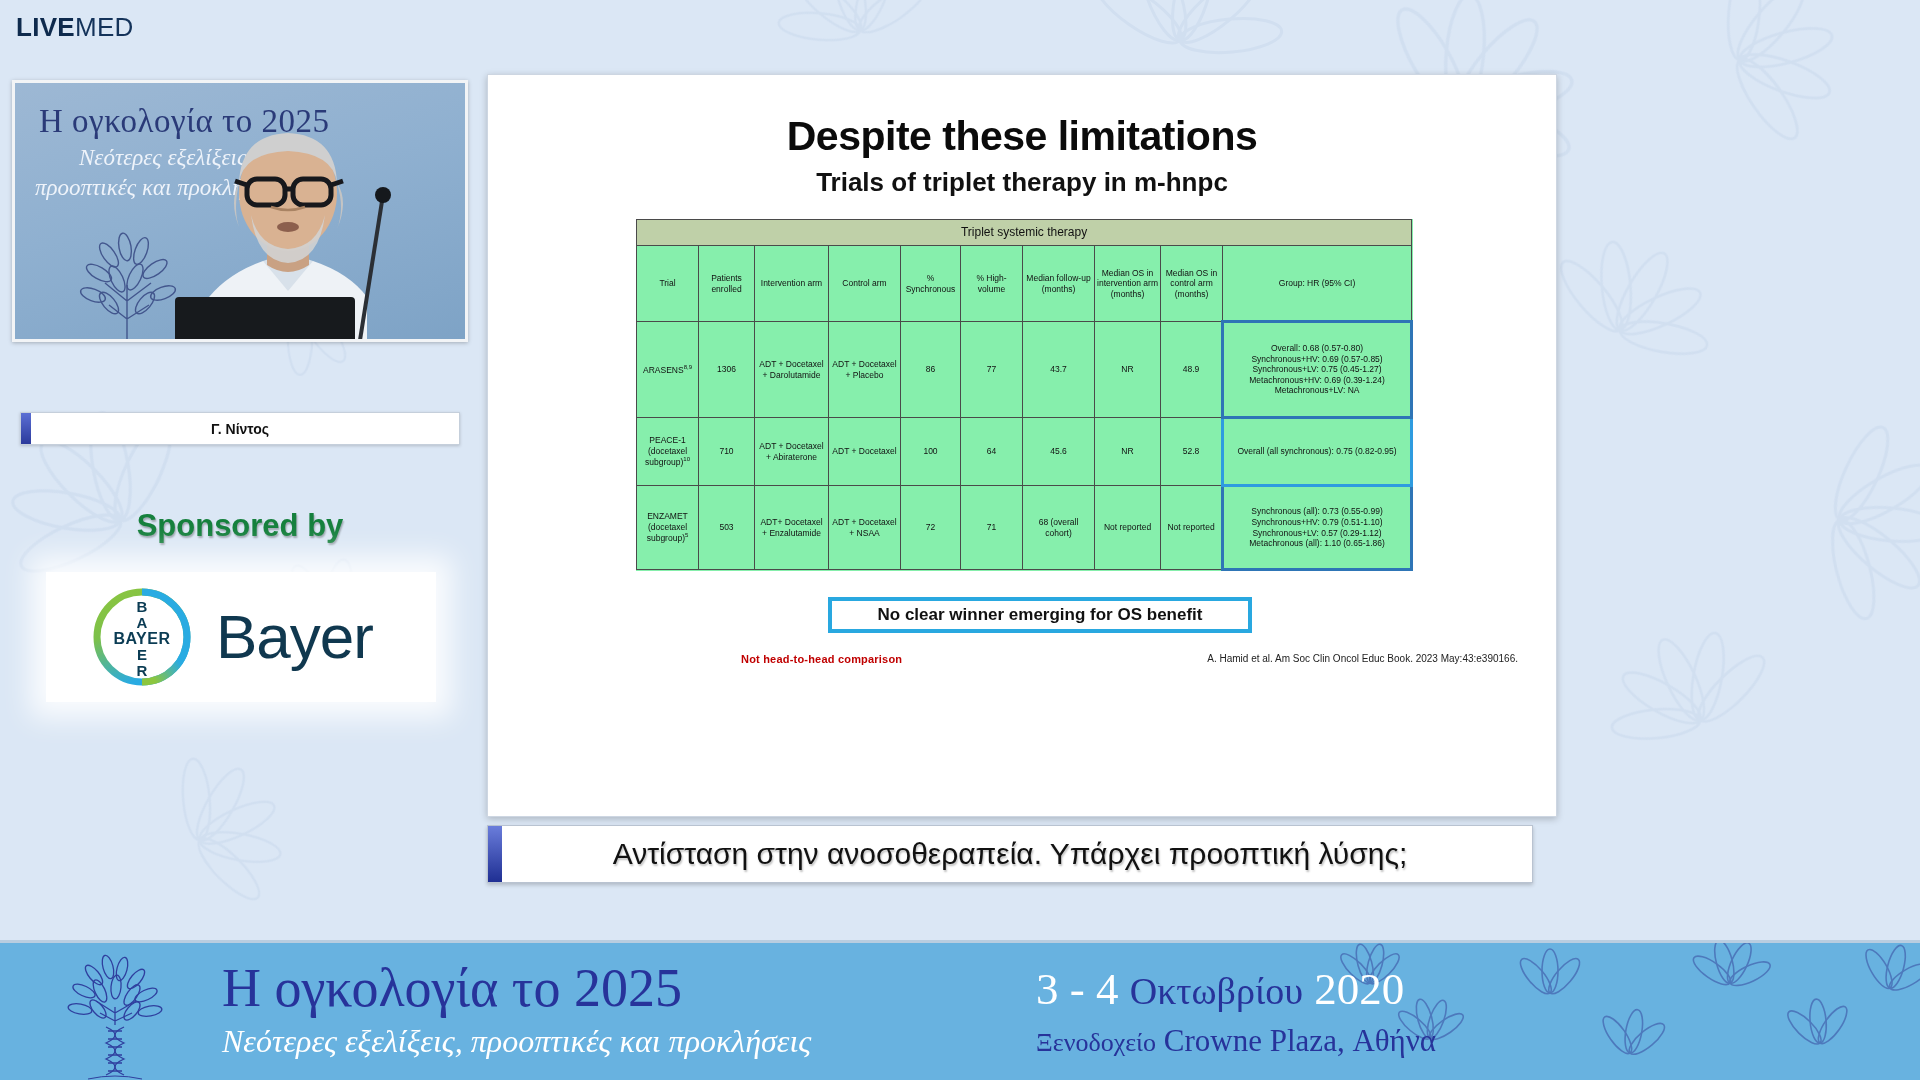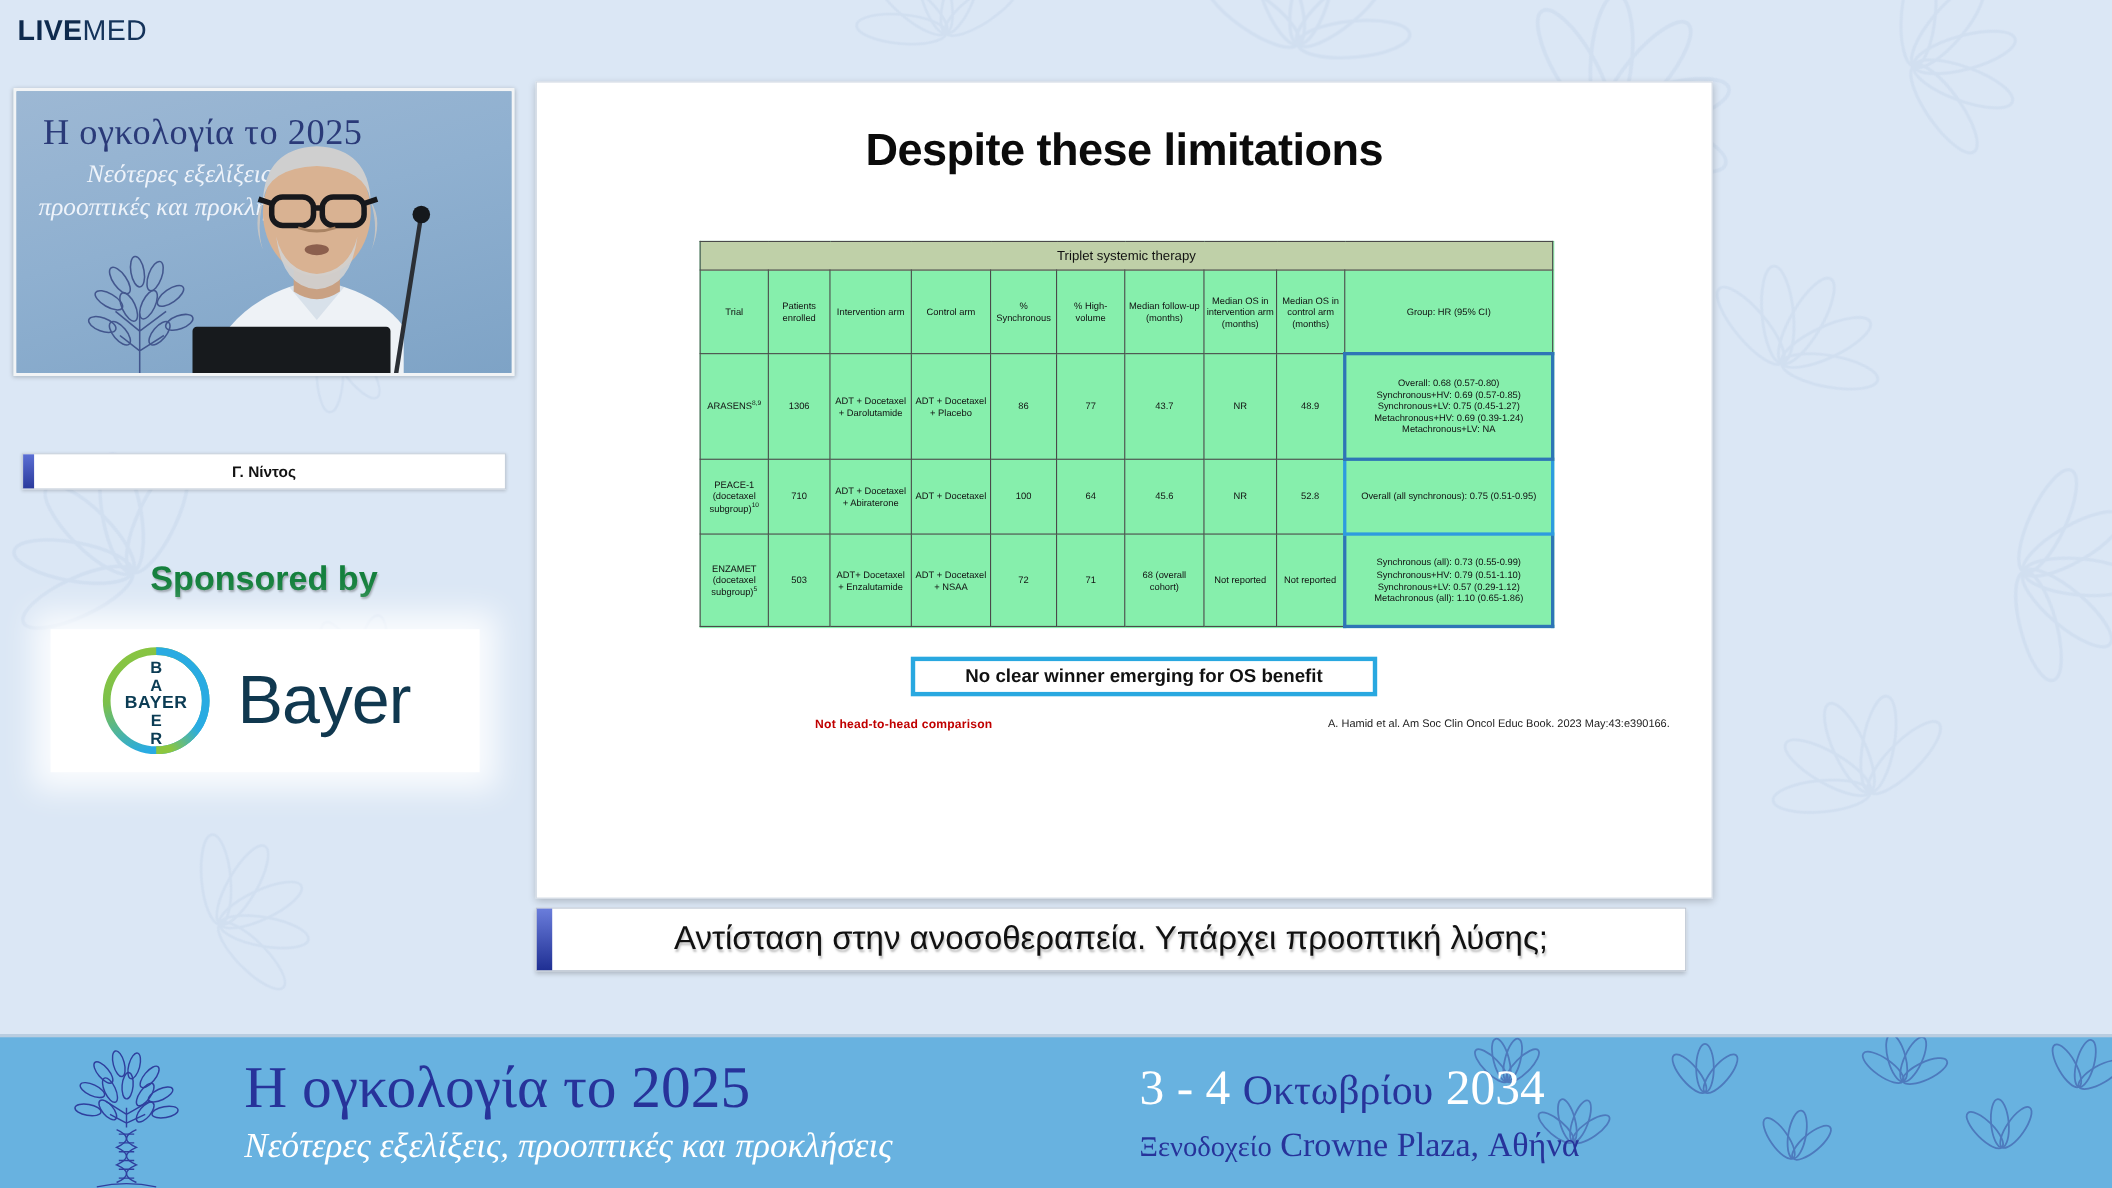--- a/index.html
+++ b/index.html
@@ -308,20 +308,21 @@
       <text x="52" y="75">E</text>
       <text x="52" y="91">R</text>
       <text x="52" y="59" font-size="16" letter-spacing="0.5">BAYER</text>
     </g>
   </svg>
   <div id="bayer-wordmark">Bayer</div>
 </div>
 
 <div id="slide-panel">
   <div id="slide-title">Despite these limitations</div>
+  <div id="slide-subtitle">Trials of triplet therapy in m-hnpc</div>
 
   <table id="trials-table">
     <colgroup>
       <col class="c-trial">
         <col class="c-pat">
         <col class="c-int">
         <col class="c-ctrl">
       <col class="c-sync">
         <col class="c-hv">
         <col class="c-fu">
@@ -366,21 +367,21 @@
       <tr>
         <td><span>PEACE-1 (docetaxel subgroup)</span><sup>10</sup></td>
         <td>710</td>
         <td>ADT + Docetaxel + Abiraterone</td>
         <td>ADT + Docetaxel</td>
         <td>100</td>
         <td>64</td>
         <td>45.6</td>
         <td>NR</td>
         <td>52.8</td>
-        <td class="hr-cell thin" style="white-space: pre-line;">Overall (all synchronous): 0.75 (0.51-0.95)</td>
+        <td class="hr-cell thin" style="white-space: pre-line;">Overall (all synchronous): 0.75 (0.82-0.95)</td>
       </tr>
       <tr>
         <td><span>ENZAMET (docetaxel subgroup)</span><sup>5</sup></td>
         <td>503</td>
         <td>ADT+ Docetaxel + Enzalutamide</td>
         <td>ADT + Docetaxel + NSAA</td>
         <td>72</td>
         <td>71</td>
         <td>68 (overall cohort)</td>
         <td>Not reported</td>
@@ -468,20 +469,20 @@
       <path d="M30 128 Q57 122 84 128" stroke-width="1"></path>
     </g>
   </svg>
 
   <div id="banner-title">Η ογκολογία το 2025</div>
   <div id="banner-subtitle">Νεότερες εξελίξεις, προοπτικές και προκλήσεις</div>
 
   <div id="banner-date">
     <span class="d-num">3 - 4</span>
     <span class="d-month">Οκτωβρίου</span>
-    <span class="d-year">2034</span>
+    <span class="d-year">2020</span>
   </div>
 
   <div id="banner-venue">
     <span class="v-small">Ξενοδοχείο</span>
     <span>Crowne Plaza, Αθήνα</span>
   </div>
 </div>
 
 </body></html>

